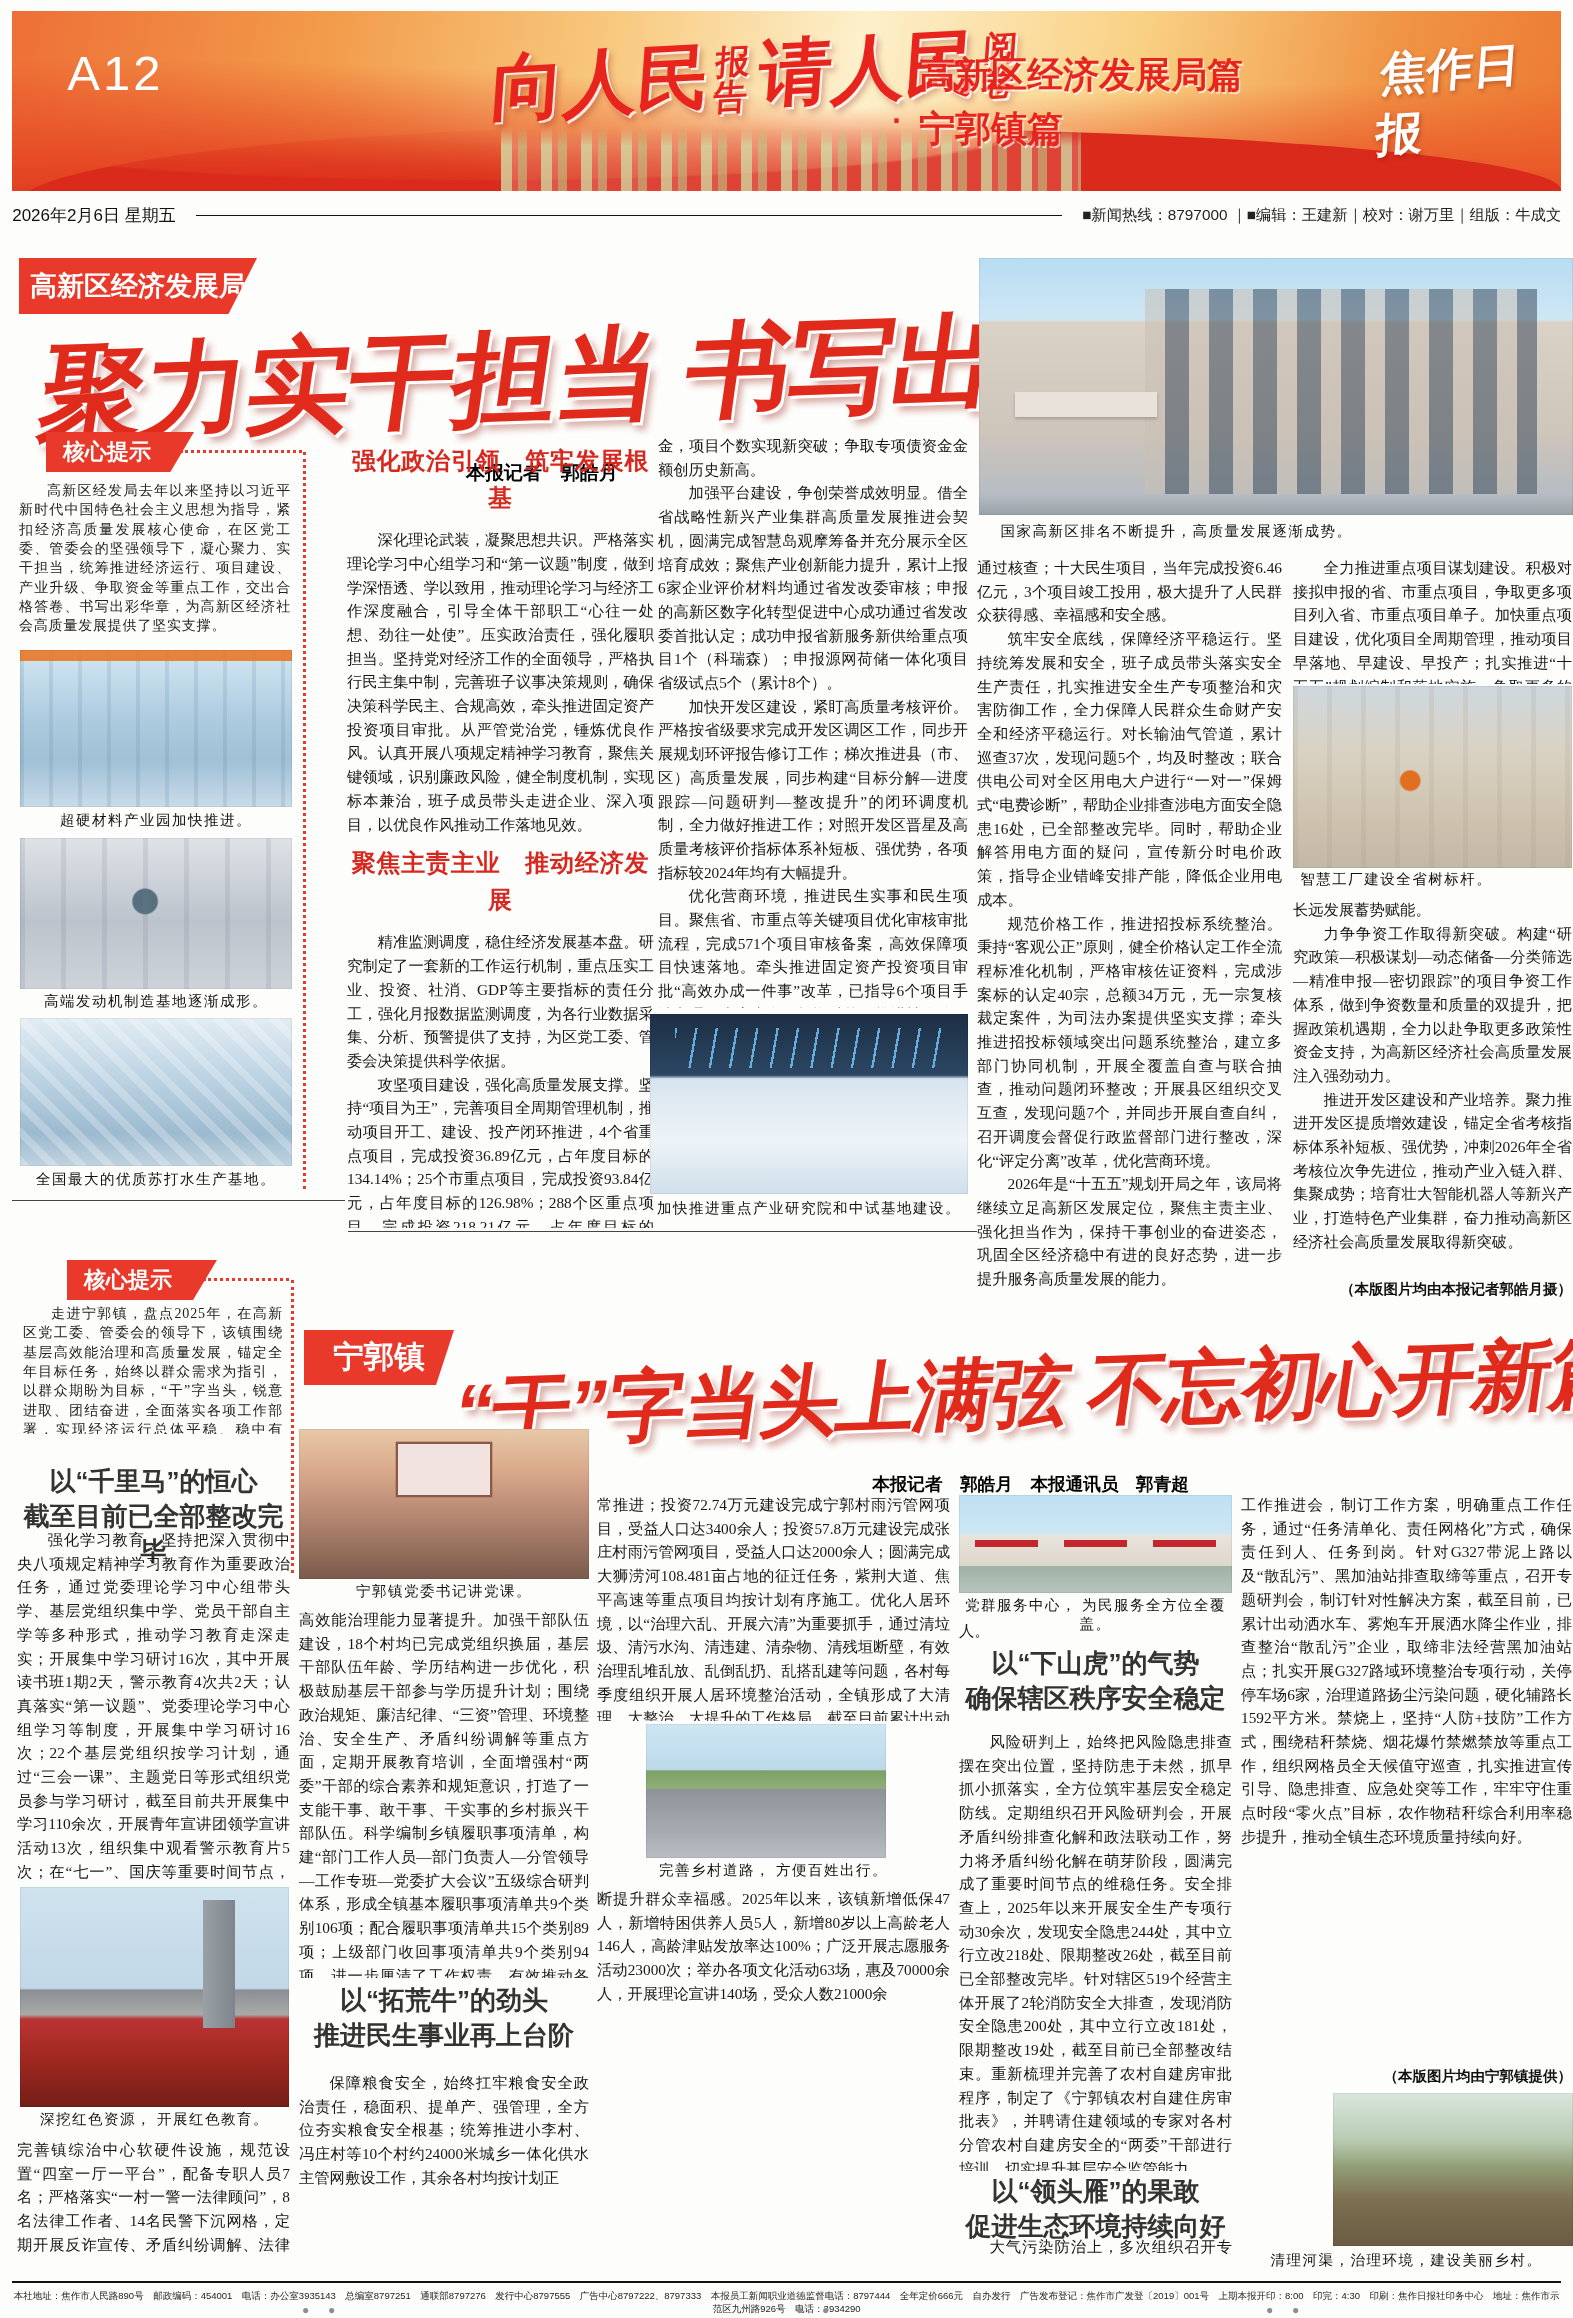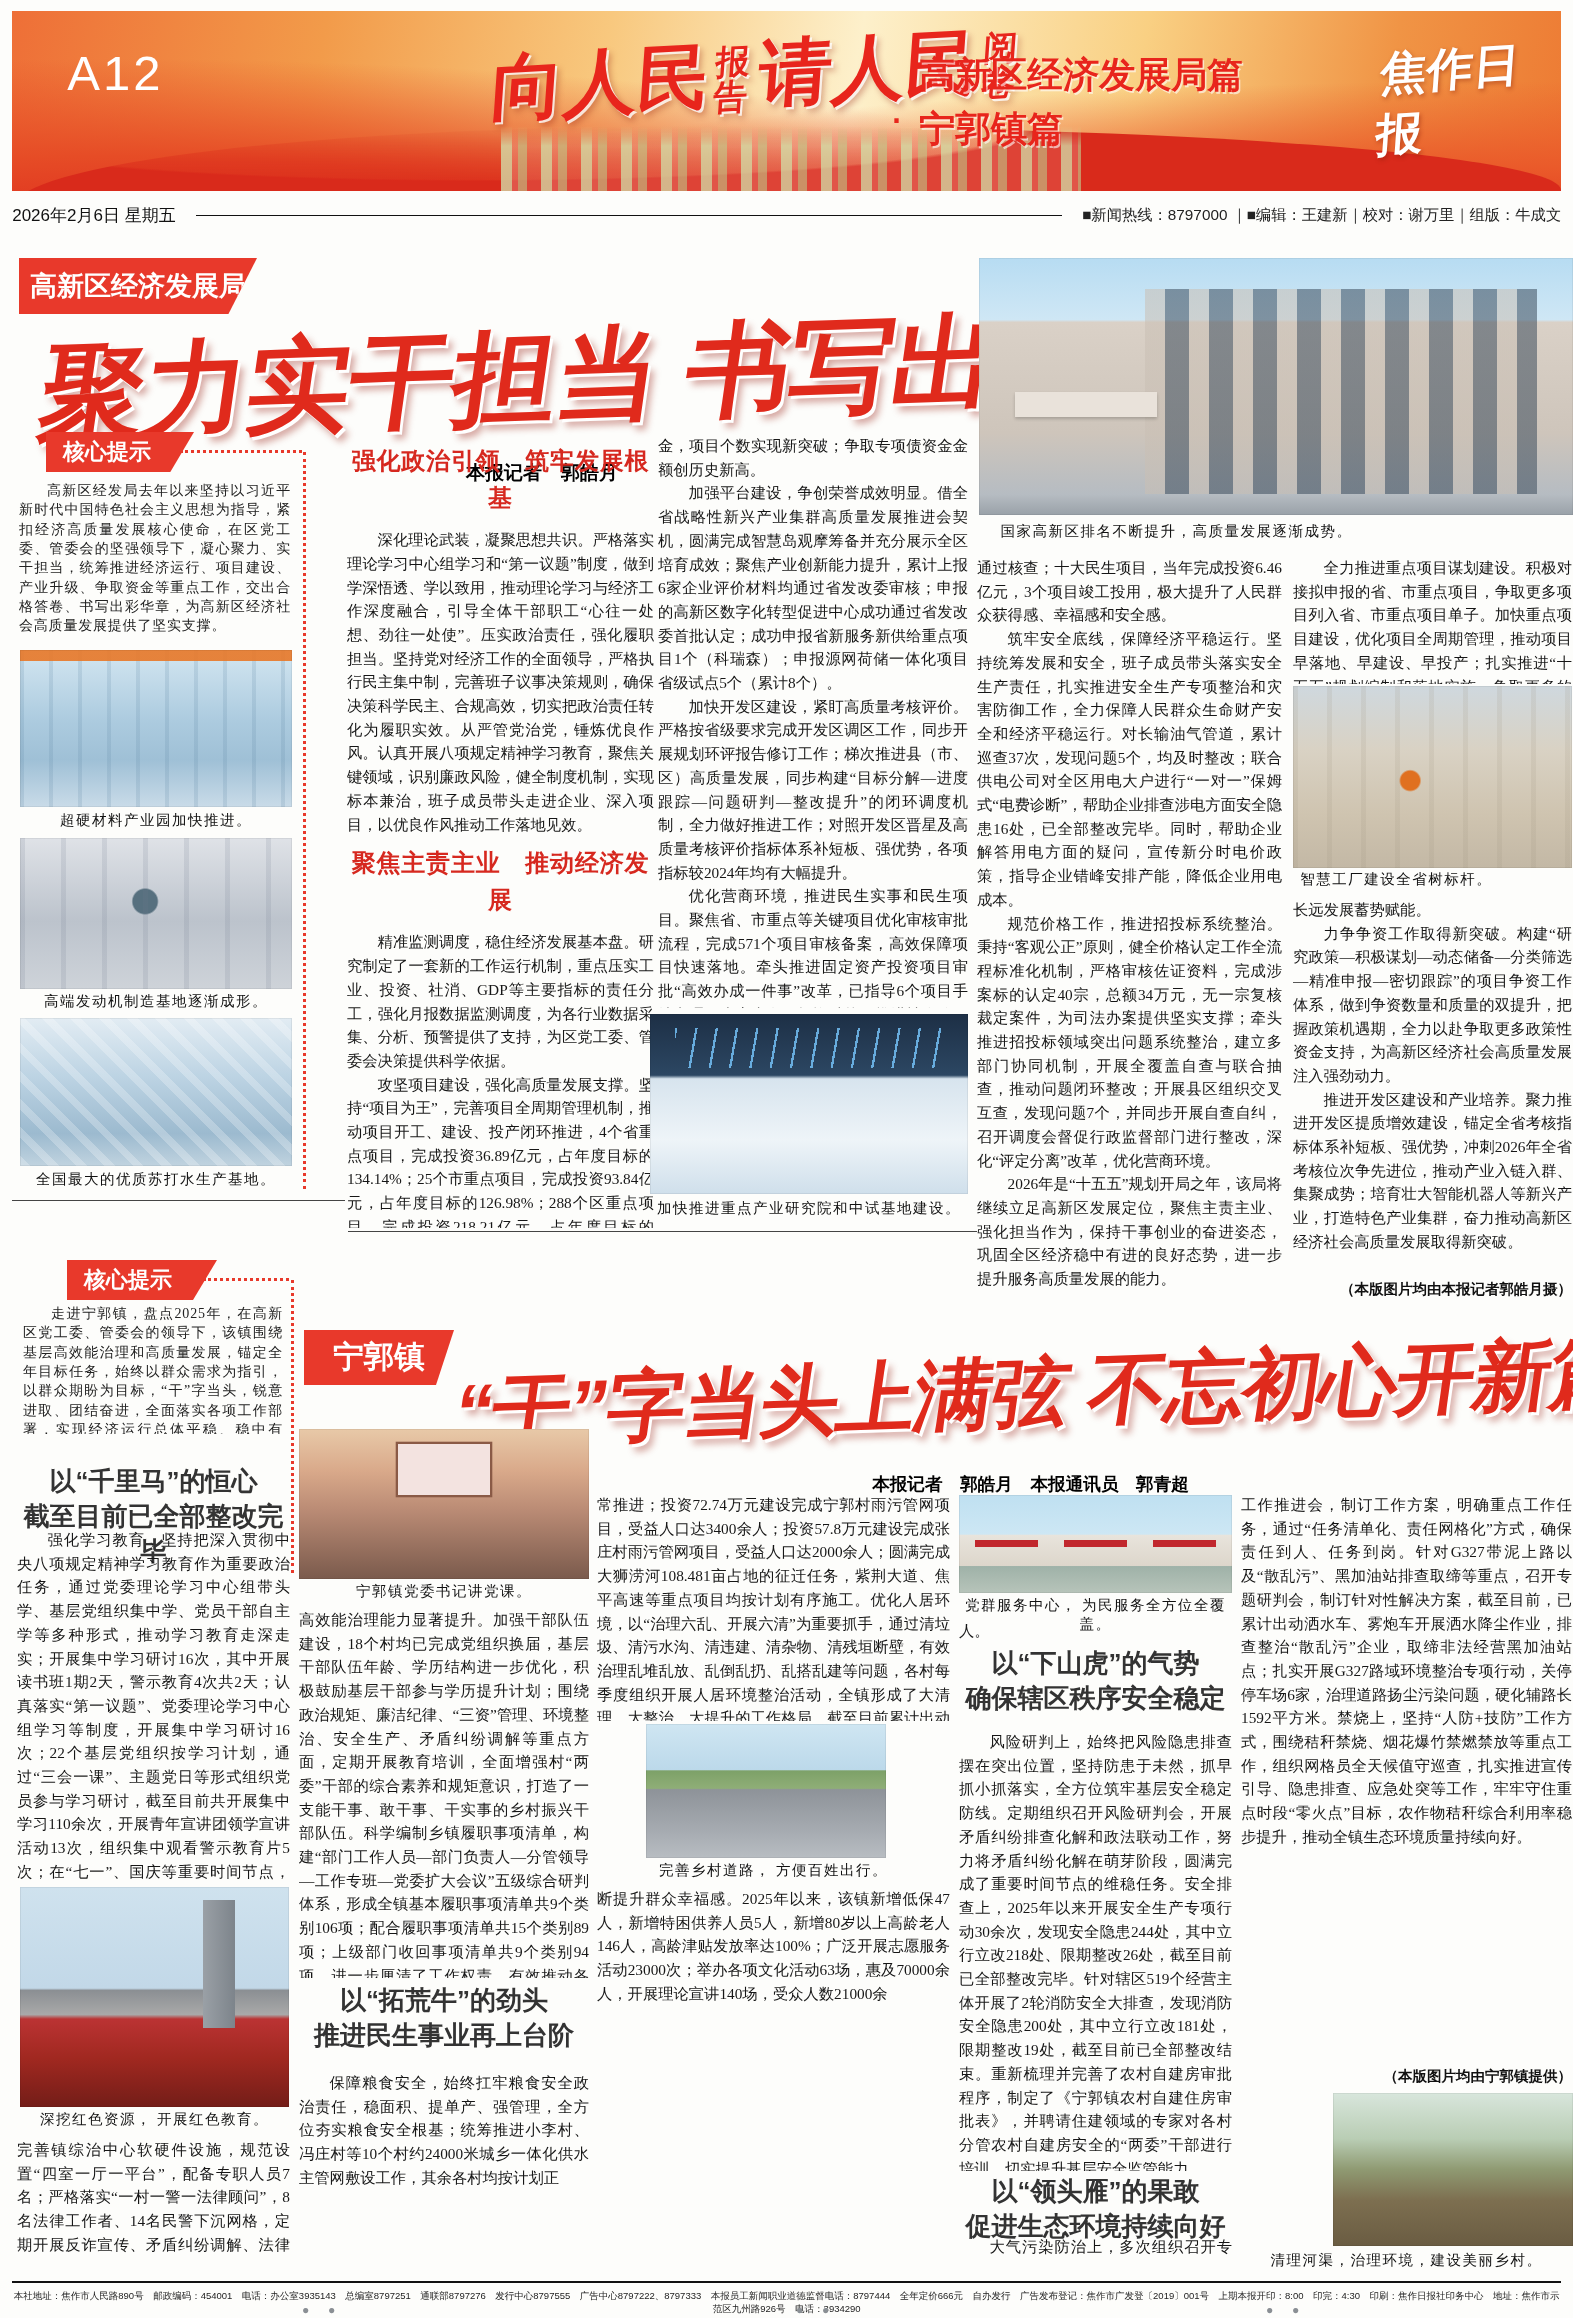--- a/index.html
+++ b/index.html
@@ -118,21 +118,21 @@
 <div class="abs photo ph-factory" style="left:20px;top:650px;width:272px;height:157px;"></div>
 <div class="abs caption" style="left:20px;top:811px;width:272px;">超硬材料产业园加快推进。</div>
 <div class="abs photo ph-engine" style="left:20px;top:838px;width:272px;height:151px;"></div>
 <div class="abs caption" style="left:20px;top:992px;width:272px;">高端发动机制造基地逐渐成形。</div>
 <div class="abs photo ph-soda" style="left:20px;top:1018px;width:272px;height:148px;"></div>
 <div class="abs caption" style="left:20px;top:1170px;width:272px;">全国最大的优质苏打水生产基地。</div>
 <div class="abs divider" style="left:12.2px;top:1200px;width:333px;"></div>
 
 <div class="abs bodycol" style="left:347px;top:434px;width:307px;height:794px;">
   <div class="subhead-red">强化政治引领　筑牢发展根基</div>
-  <p>深化理论武装，凝聚思想共识。严格落实理论学习中心组学习和“第一议题”制度，做到学深悟透、学以致用，推动理论学习与经济工作深度融合，引导全体干部职工“心往一处想、劲往一处使”。压实政治责任，强化履职担当。坚持党对经济工作的全面领导，严格执行民主集中制，完善班子议事决策规则，确保决策科学民主、合规高效，切实把政治责任转化为履职实效。从严管党治党，锤炼优良作风。认真开展八项规定精神学习教育，聚焦关键领域，识别廉政风险，健全制度机制，实现标本兼治，班子成员带头走进企业、深入项目，以优良作风推动工作落地见效。</p>
+  <p>深化理论武装，凝聚思想共识。严格落实理论学习中心组学习和“第一议题”制度，做到学深悟透、学以致用，推动理论学习与经济工作深度融合，引导全体干部职工“心往一处想、劲往一处使”。压实政治责任，强化履职担当。坚持党对经济工作的全面领导，严格执行民主集中制，完善班子议事决策规则，确保决策科学民主、合规高效，牵头推进固定资产投资项目审批。从严管党治党，锤炼优良作风。认真开展八项规定精神学习教育，聚焦关键领域，识别廉政风险，健全制度机制，实现标本兼治，班子成员带头走进企业、深入项目，以优良作风推动工作落地见效。</p>
   <div class="subhead-red">聚焦主责主业　推动经济发展</div>
   <p>精准监测调度，稳住经济发展基本盘。研究制定了一套新的工作运行机制，重点压实工业、投资、社消、GDP等主要指标的责任分工，强化月报数据监测调度，为各行业数据采集、分析、预警提供了支持，为区党工委、管委会决策提供科学依据。</p>
   <p>攻坚项目建设，强化高质量发展支撑。坚持“项目为王”，完善项目全周期管理机制，推动项目开工、建设、投产闭环推进，4个省重点项目，完成投资36.89亿元，占年度目标的134.14%；25个市重点项目，完成投资93.84亿元，占年度目标的126.98%；288个区重点项目，完成投资218.21亿元，占年度目标的107.92%，在全市重点项目集中调研活动中取得优异成绩，并在全市大会作典型发言。同时，为40余家企业协调解决各类问题116项，保障了重点项目顺利建设；扎实推进“十五五”规划谋篇布局，积极谋划储备重点项目和争资项目，为高新区长远发展奠定坚实基础。</p>
 
 </div>
 
 <div class="abs bodycol" style="left:658px;top:434px;width:310px;height:574px;">
   <p style="text-indent:0;">金，项目个数实现新突破；争取专项债资金金额创历史新高。</p>
   <p>加强平台建设，争创荣誉成效明显。借全省战略性新兴产业集群高质量发展推进会契机，圆满完成智慧岛观摩筹备并充分展示全区培育成效；聚焦产业创新能力提升，累计上报6家企业评价材料均通过省发改委审核；申报的高新区数字化转型促进中心成功通过省发改委首批认定；成功申报省新服务新供给重点项目1个（科瑞森）；申报源网荷储一体化项目省级试点5个（累计8个）。</p>
   <p>加快开发区建设，紧盯高质量考核评价。严格按省级要求完成开发区调区工作，同步开展规划环评报告修订工作；梯次推进县（市、区）高质量发展，同步构建“目标分解—进度跟踪—问题研判—整改提升”的闭环调度机制，全力做好推进工作；对照开发区晋星及高质量考核评价指标体系补短板、强优势，各项指标较2024年均有大幅提升。</p>

